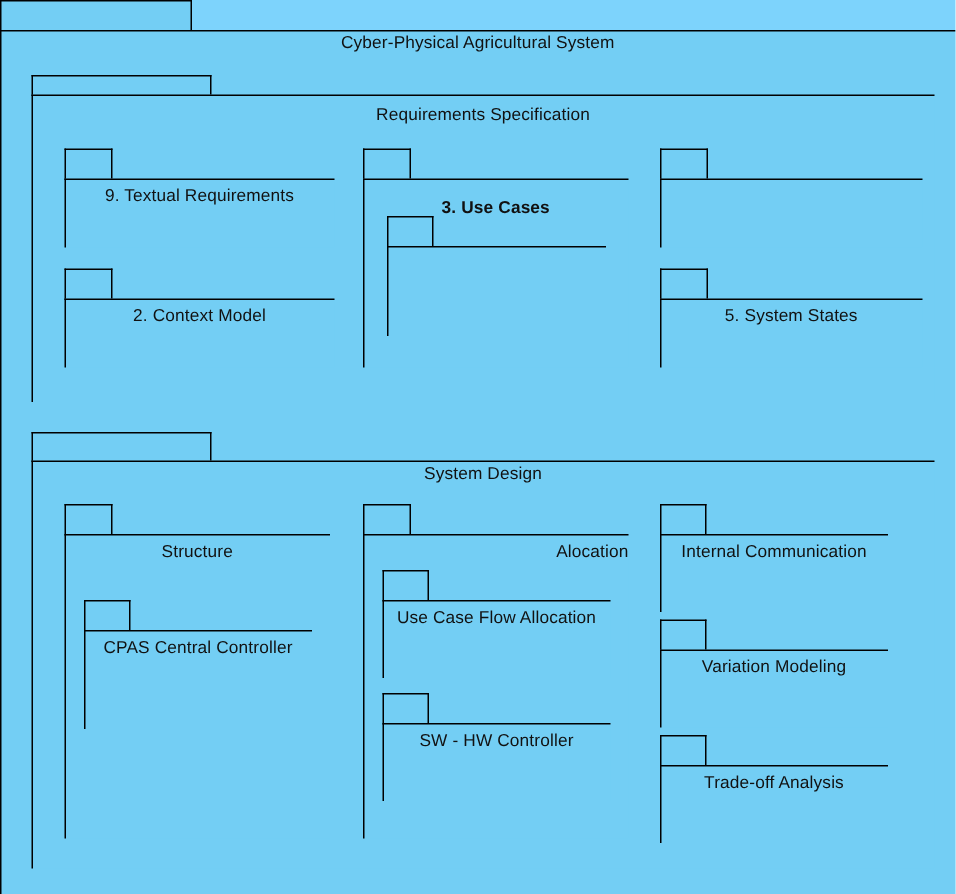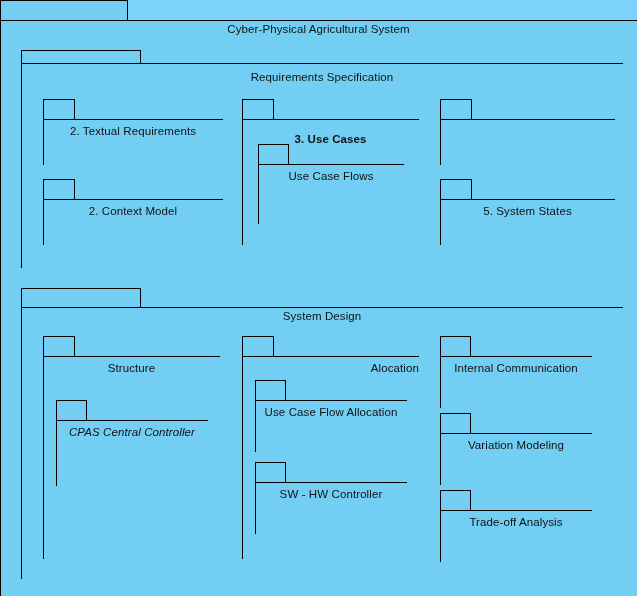--- a/index.html
+++ b/index.html
@@ -66,38 +66,37 @@
     <div class="pkg-label" style="top:23px; left:0; width:637px;">Cyber-Physical Agricultural System</div>
 
     <div class="pkg" style="left:21px; top:50px; width:602px; height:218px;">
       <div class="pkg-tab" style="width:120px; height:14px;"></div>
       <div class="pkg-body" style="top:13px; width:602px; height:205px;"></div>
       <div class="pkg-label" style="top:21px; left:0; width:602px;">Requirements Specification</div>
 
       <div class="pkg" style="left:22px; top:49px; width:180px; height:66px;">
         <div class="pkg-tab" style="width:32px; height:21px;"></div>
         <div class="pkg-body" style="top:20px; width:180px; height:46px;"></div>
-        <div class="pkg-label" style="top:26px; left:0; width:180px;">2. Textual Requirements</div>
+        <div class="pkg-label" style="top:26px; left:0; width:180px;">9. Textual Requirements</div>
       </div>
 
       <div class="pkg" style="left:22px; top:129px; width:180px; height:66px;padding-left:28px;">
         <div class="pkg-tab" style="width:32px; height:21px;"></div>
         <div class="pkg-body" style="top:20px; width:180px; height:46px;"></div>
         <div class="pkg-label" style="top:26px; left:0; width:180px;">2. Context Model</div>
       </div>
 
       <div class="pkg" style="left:221px; top:49px; width:177px; height:146px;">
         <div class="pkg-tab" style="width:32px; height:21px;"></div>
         <div class="pkg-body" style="top:20px; width:177px; height:126px;"></div>
         <div class="pkg-label" style="top:34px; left:0; width:177px;font-weight:bold;">3. Use Cases</div>
 
         <div class="pkg" style="left:16px; top:45px; width:146px; height:80px;">
           <div class="pkg-tab" style="width:31px; height:21px;"></div>
           <div class="pkg-body" style="top:20px; width:146px; height:60px;"></div>
-          <div class="pkg-label" style="top:26px; left:0; width:146px;">Use Case Flows</div>
         </div>
       </div>
 
       <div class="pkg" style="left:419px; top:49px; width:175px; height:66px;">
         <div class="pkg-tab" style="width:32px; height:21px;"></div>
         <div class="pkg-body" style="top:20px; width:175px; height:46px;"></div>
       </div>
 
       <div class="pkg" style="left:419px; top:129px; width:175px; height:66px;">
         <div class="pkg-tab" style="width:32px; height:21px;"></div>
@@ -109,21 +108,21 @@
     <div class="pkg" style="left:21px; top:288px; width:602px; height:291px;">
       <div class="pkg-tab" style="width:120px; height:20px;"></div>
       <div class="pkg-body" style="top:19px; width:602px; height:272px;"></div>
       <div class="pkg-label" style="top:22px; left:0; width:602px;text-align:center;">System Design</div>
 
       <div class="pkg" style="left:22px; top:48px; width:177px; height:223px;">
         <div class="pkg-tab" style="width:32px; height:21px;"></div>
         <div class="pkg-body" style="top:20px; width:177px; height:203px;"></div>
         <div class="pkg-label" style="top:26px; left:0; width:177px;">Structure</div>
 
-        <div class="pkg" style="left:13px; top:64px; width:152px; height:86px;font-style:italic;">
+        <div class="pkg" style="left:13px; top:64px; width:152px; height:86px;">
           <div class="pkg-tab" style="width:31px; height:21px;"></div>
           <div class="pkg-body" style="top:20px; width:152px; height:66px;"></div>
           <div class="pkg-label" style="top:26px; left:0; width:152px;">CPAS Central Controller</div>
         </div>
       </div>
 
       <div class="pkg" style="left:221px; top:48px; width:177px; height:223px;">
         <div class="pkg-tab" style="width:32px; height:21px;"></div>
         <div class="pkg-body" style="top:20px; width:177px; height:203px;"></div>
         <div class="pkg-label" style="top:26px; left:0; width:177px;text-align:right;">Alocation</div>

